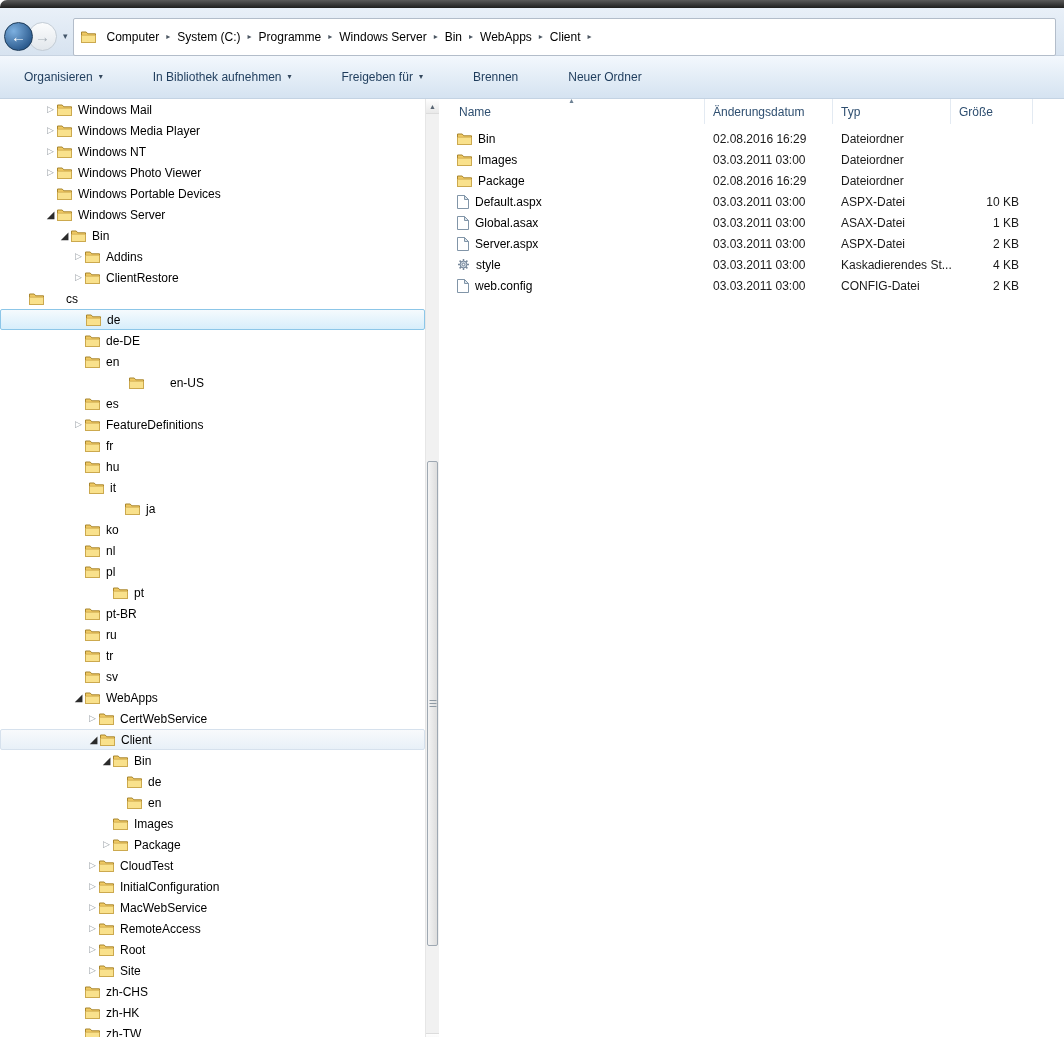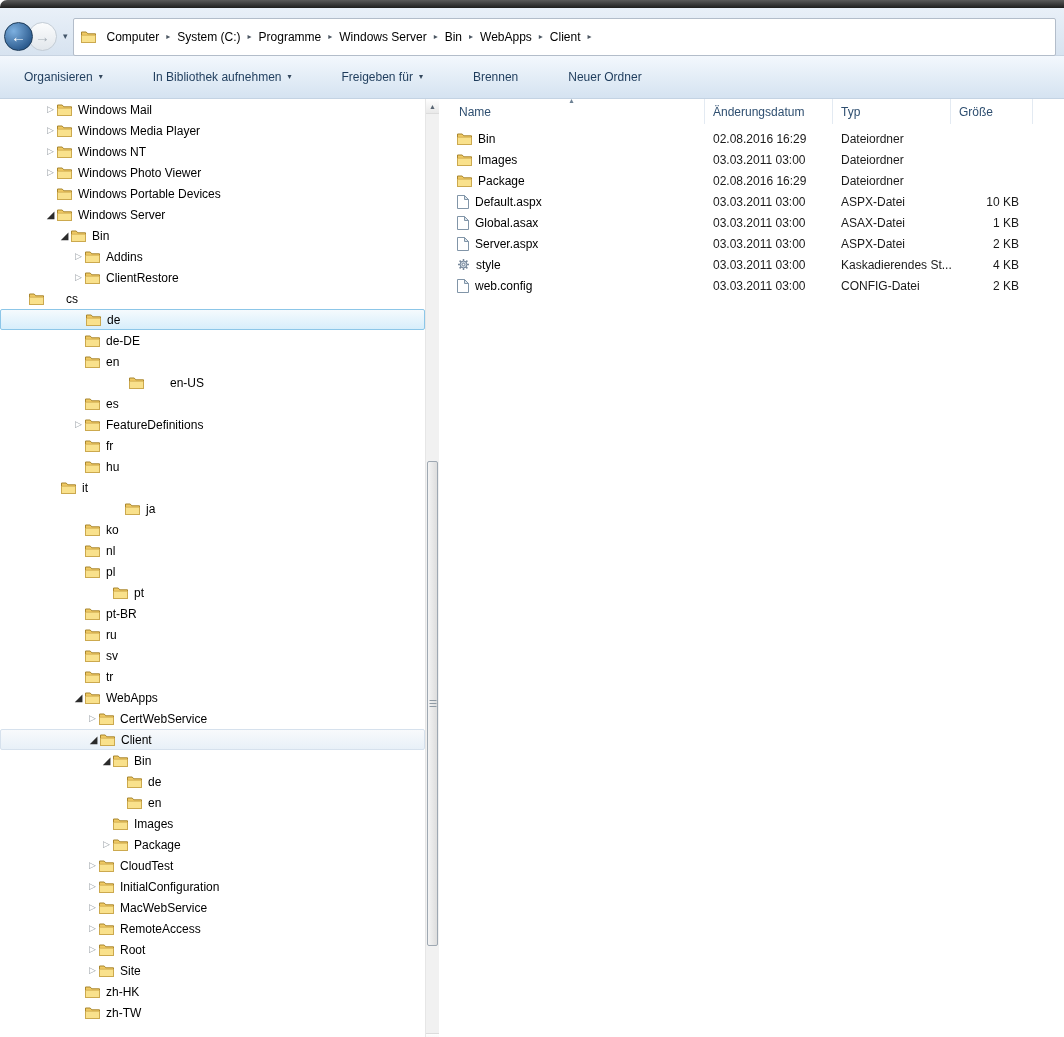--- a/index.html
+++ b/index.html
@@ -306,21 +306,21 @@
         <div class="trow" style="padding-left: 72px;">
           <span class="tw"></span>
           <span class="icn ticon">
             <svg width="15" height="13" viewBox="0 0 15 13">
               <path d="M0.5 2 L5.2 2 L6.8 3.8 L14.5 3.8 L14.5 12.5 L0.5 12.5 Z" fill="#efc963" stroke="#a8862f"></path>
               <path d="M0.5 5.2 L14.5 5.2 L14.5 12.5 L0.5 12.5 Z" fill="#f9e18c" stroke="#caa548" stroke-width="0.7"></path>
             </svg>
           </span>
           <span class="tlabel">hu</span>
         </div>
-        <div class="trow" style="padding-left: 48px;">
+        <div class="trow" style="padding-left: 76px;">
           <span class="tw"></span>
           <span class="icn ticon">
             <svg width="15" height="13" viewBox="0 0 15 13">
               <path d="M0.5 2 L5.2 2 L6.8 3.8 L14.5 3.8 L14.5 12.5 L0.5 12.5 Z" fill="#efc963" stroke="#a8862f"></path>
               <path d="M0.5 5.2 L14.5 5.2 L14.5 12.5 L0.5 12.5 Z" fill="#f9e18c" stroke="#caa548" stroke-width="0.7"></path>
             </svg>
           </span>
           <span class="tlabel">it</span>
         </div>
         <div class="trow" style="padding-left: 112px;">
@@ -394,31 +394,31 @@
           <span class="tlabel">ru</span>
         </div>
         <div class="trow" style="padding-left: 72px;">
           <span class="tw"></span>
           <span class="icn ticon">
             <svg width="15" height="13" viewBox="0 0 15 13">
               <path d="M0.5 2 L5.2 2 L6.8 3.8 L14.5 3.8 L14.5 12.5 L0.5 12.5 Z" fill="#efc963" stroke="#a8862f"></path>
               <path d="M0.5 5.2 L14.5 5.2 L14.5 12.5 L0.5 12.5 Z" fill="#f9e18c" stroke="#caa548" stroke-width="0.7"></path>
             </svg>
           </span>
+          <span class="tlabel">tr</span>
+        </div>
+        <div class="trow" style="padding-left: 72px;">
+          <span class="tw"></span>
+          <span class="icn ticon">
+            <svg width="15" height="13" viewBox="0 0 15 13">
+              <path d="M0.5 2 L5.2 2 L6.8 3.8 L14.5 3.8 L14.5 12.5 L0.5 12.5 Z" fill="#efc963" stroke="#a8862f"></path>
+              <path d="M0.5 5.2 L14.5 5.2 L14.5 12.5 L0.5 12.5 Z" fill="#f9e18c" stroke="#caa548" stroke-width="0.7"></path>
+            </svg>
+          </span>
           <span class="tlabel">sv</span>
-        </div>
-        <div class="trow" style="padding-left: 72px;">
-          <span class="tw"></span>
-          <span class="icn ticon">
-            <svg width="15" height="13" viewBox="0 0 15 13">
-              <path d="M0.5 2 L5.2 2 L6.8 3.8 L14.5 3.8 L14.5 12.5 L0.5 12.5 Z" fill="#efc963" stroke="#a8862f"></path>
-              <path d="M0.5 5.2 L14.5 5.2 L14.5 12.5 L0.5 12.5 Z" fill="#f9e18c" stroke="#caa548" stroke-width="0.7"></path>
-            </svg>
-          </span>
-          <span class="tlabel">tr</span>
         </div>
         <div class="trow" style="padding-left: 72px;">
           <span class="tw exp">◢</span>
           <span class="icn ticon">
             <svg width="15" height="13" viewBox="0 0 15 13">
               <path d="M0.5 2 L5.2 2 L6.8 3.8 L14.5 3.8 L14.5 12.5 L0.5 12.5 Z" fill="#efc963" stroke="#a8862f"></path>
               <path d="M0.5 5.2 L14.5 5.2 L14.5 12.5 L0.5 12.5 Z" fill="#f9e18c" stroke="#caa548" stroke-width="0.7"></path>
             </svg>
           </span>
           <span class="tlabel">WebApps</span>
@@ -545,20 +545,30 @@
         </div>
         <div class="trow" style="padding-left: 86px;">
           <span class="tw">▷</span>
           <span class="icn ticon">
             <svg width="15" height="13" viewBox="0 0 15 13">
               <path d="M0.5 2 L5.2 2 L6.8 3.8 L14.5 3.8 L14.5 12.5 L0.5 12.5 Z" fill="#efc963" stroke="#a8862f"></path>
               <path d="M0.5 5.2 L14.5 5.2 L14.5 12.5 L0.5 12.5 Z" fill="#f9e18c" stroke="#caa548" stroke-width="0.7"></path>
             </svg>
           </span>
           <span class="tlabel">Site</span>
+        </div>
+        <div class="trow" style="padding-left: 72px;">
+          <span class="tw"></span>
+          <span class="icn ticon">
+            <svg width="15" height="13" viewBox="0 0 15 13">
+              <path d="M0.5 2 L5.2 2 L6.8 3.8 L14.5 3.8 L14.5 12.5 L0.5 12.5 Z" fill="#efc963" stroke="#a8862f"></path>
+              <path d="M0.5 5.2 L14.5 5.2 L14.5 12.5 L0.5 12.5 Z" fill="#f9e18c" stroke="#caa548" stroke-width="0.7"></path>
+            </svg>
+          </span>
+          <span class="tlabel">zh-CHS</span>
         </div>
         <div class="trow" style="padding-left: 72px;">
           <span class="tw"></span>
           <span class="icn ticon">
             <svg width="15" height="13" viewBox="0 0 15 13">
               <path d="M0.5 2 L5.2 2 L6.8 3.8 L14.5 3.8 L14.5 12.5 L0.5 12.5 Z" fill="#efc963" stroke="#a8862f"></path>
               <path d="M0.5 5.2 L14.5 5.2 L14.5 12.5 L0.5 12.5 Z" fill="#f9e18c" stroke="#caa548" stroke-width="0.7"></path>
             </svg>
           </span>
           <span class="tlabel">zh-HK</span>

